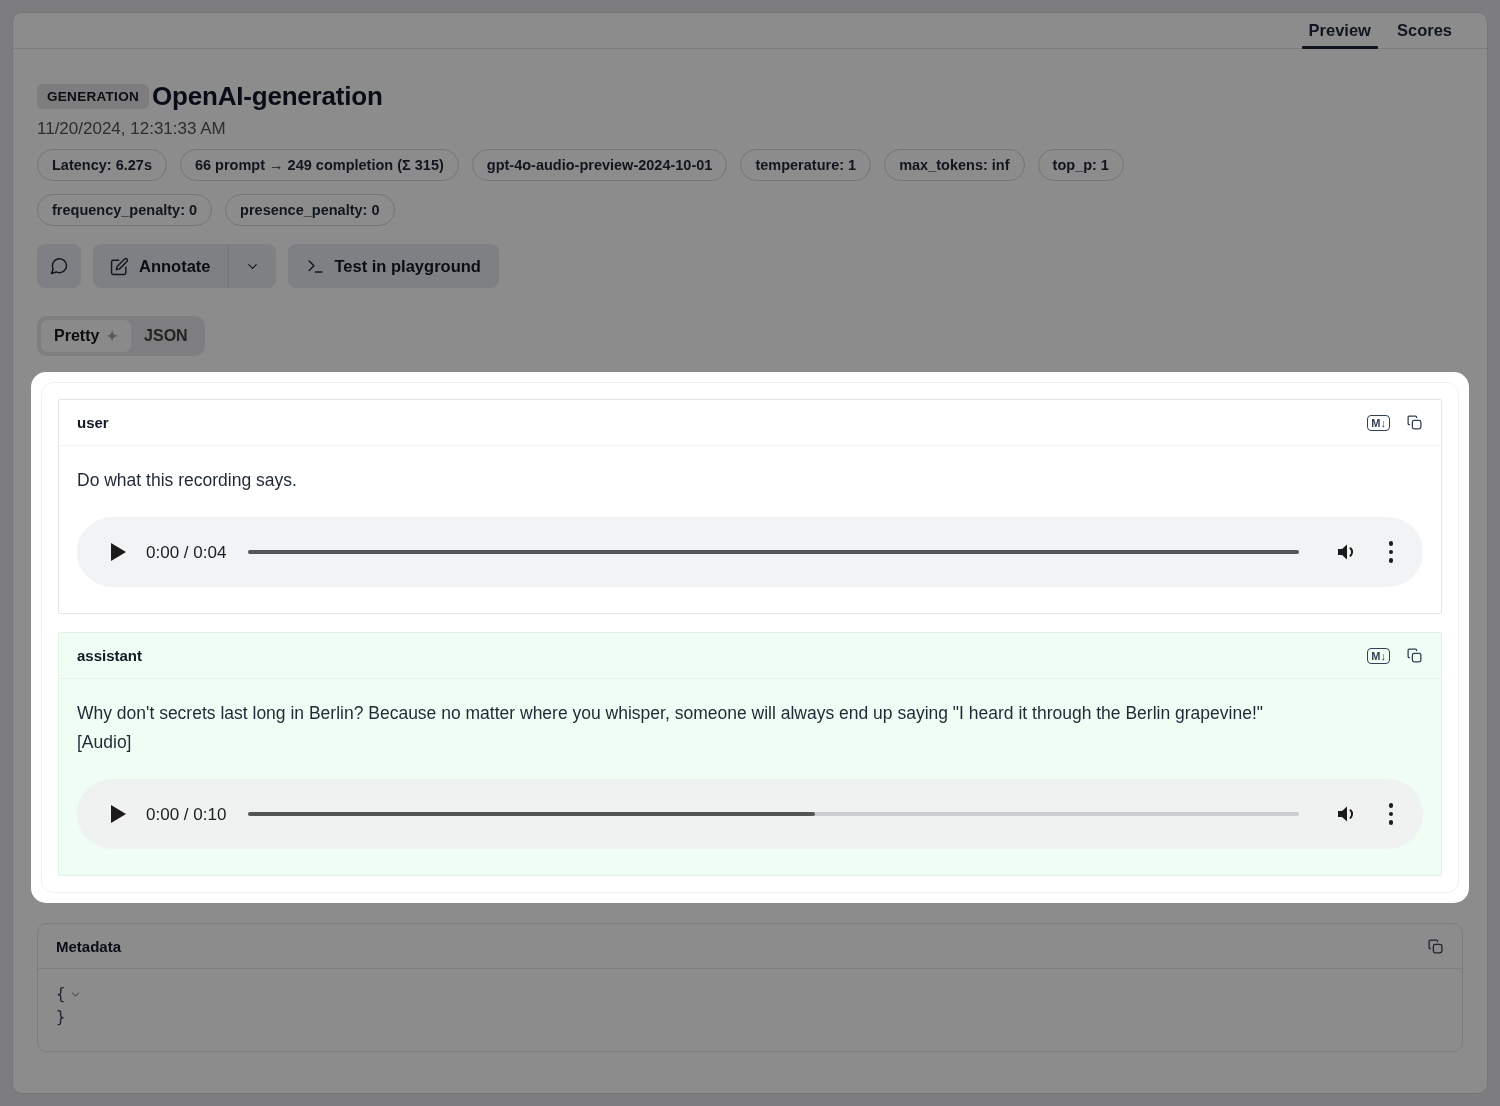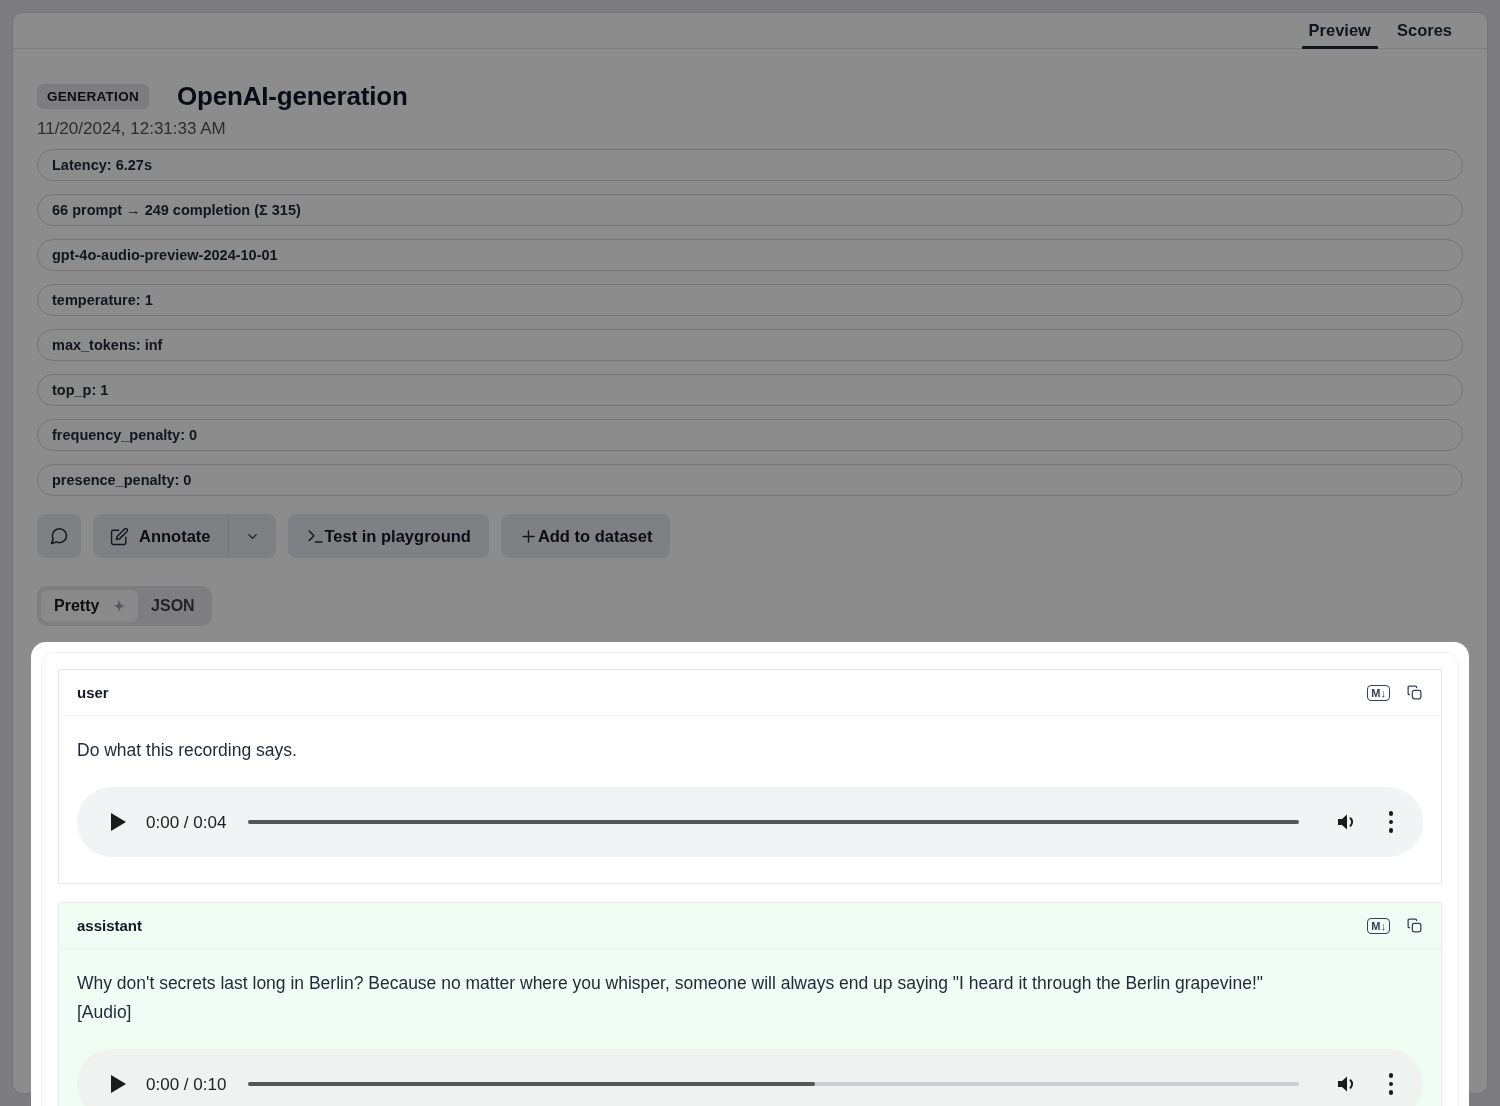--- a/index.html
+++ b/index.html
@@ -40,65 +40,65 @@
     position: relative; cursor: pointer;
   }
   .tab.active::after {
     content: ""; position: absolute; left: 6px; right: 6px; bottom: -1px;
     height: 3px; background: #1e293b; border-radius: 1px;
   }
 
   .content { padding: 29px 24px 0; }
 
   
-  .title-row { display: flex; align-items: center; gap: 28px; height: 36px; }
+  .title-row { display: flex; align-items: center; gap: 3px; height: 36px; }
   .type-badge {
     background: #e4e4e7; color: #18181b;
     font-size: 13.5px; font-weight: 700; letter-spacing: 0.3px;
     padding: 5px 10px; border-radius: 6px;
   }
   .page-title { font-size: 26px; font-weight: 700; color: #0f172a; letter-spacing: -0.2px; }
   .timestamp { margin-top: 4px; font-size: 17px; color: #52525b; line-height: 22px; }
 
   
-  .pills { display: flex; gap: 13px; flex-direction: column; }
+  .pills { display: flex; gap: 13px; }
   .pills.row1 { margin-top: 9px; }
   .pills.row2 { margin-top: 13px; }
   .pill {
     height: 32px; display: flex; align-items: center;
     padding: 0 14px;
     border: 1px solid #d4d4d8; border-radius: 16px;
     font-size: 14.5px; font-weight: 700; color: #1f2937;
     background: #ffffff; white-space: nowrap;
   }
 
   
   .actions { display: flex; gap: 12px; margin-top: 18px; height: 44px; }
   .btn {
     background: #e7eaee; border-radius: 8px;
-    display: flex; align-items: center; 
+    display: flex; align-items: center; gap: 10px;
     padding: 0 18px; font-size: 16.5px; font-weight: 600; color: #111827;
     cursor: pointer;
   }
   .btn.icon-only { width: 44px; justify-content: center; padding: 0; }
   .split-btn { display: flex; background: #e7eaee; border-radius: 8px; overflow: hidden; }
   .split-main {
     display: flex; align-items: center; gap: 10px;
     padding: 0 17px; font-size: 16.5px; font-weight: 600; color: #111827; cursor: pointer;
   }
   .split-divider { width: 1px; background: #d2d6dc; margin: 0; }
   .split-chevron { display: flex; align-items: center; padding: 0 16px; cursor: pointer; }
 
   
   .view-toggle {
     margin-top: 28px; display: inline-flex; align-items: center;
     background: #e6e6ea; border-radius: 10px; padding: 4px; height: 40px;
   }
   .vt-seg {
-    height: 32px; display: flex; align-items: center; gap: 14px;
+    height: 32px; display: flex; align-items: center; gap: 7px;
     padding: 0 13px; border-radius: 7px;
     font-size: 16px; font-weight: 700; cursor: pointer;
   }
   .vt-seg.active { background: #fbfbfc; color: #18181b; }
   .vt-seg.inactive { color: #404040; }
   .sparkle-icon { color: #9ca3af; font-size: 14px; line-height: 1; }
 
   
   .spotlight {
     position: relative; z-index: 30;
@@ -228,29 +228,20 @@
         </div>
       </div>
       <div class="btn">
         <span class="icon-btn">
           <svg class="stroke" width="19" height="19" viewBox="0 0 24 24">
               <polyline points="4 17 10 11 4 5"></polyline>
               <line x1="12" y1="19" x2="20" y2="19"></line>
             </svg>
         </span>
         <span>Test in playground</span>
-      </div>
-      <div class="btn">
-        <span class="icon-btn">
-          <svg class="stroke" width="19" height="19" viewBox="0 0 24 24">
-              <line x1="12" y1="5" x2="12" y2="19"></line>
-              <line x1="5" y1="12" x2="19" y2="12"></line>
-            </svg>
-        </span>
-        <span>Add to dataset</span>
       </div>
     </div>
 
     <div class="view-toggle">
       <div class="vt-seg active">
         <span>Pretty</span>
         <span class="sparkle-icon">✦</span>
       </div>
       <div class="vt-seg inactive">JSON</div>
     </div>

